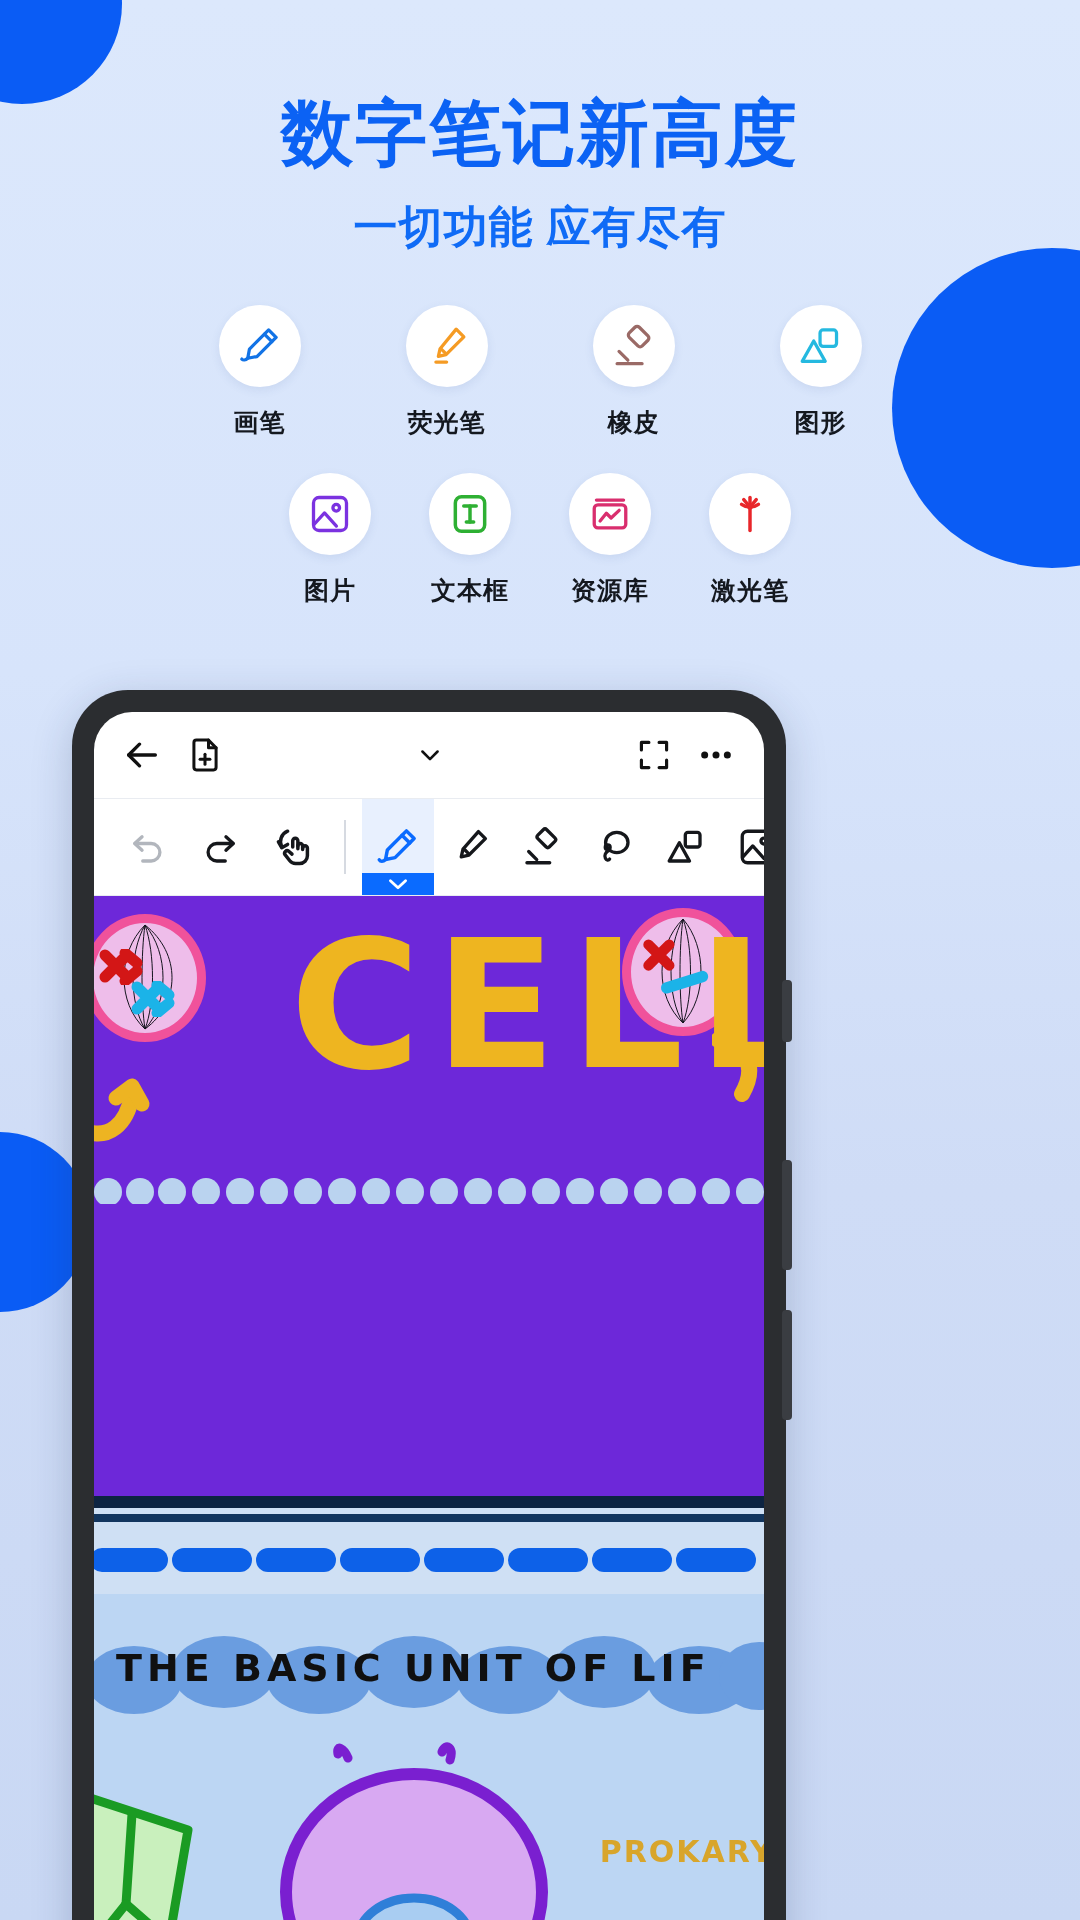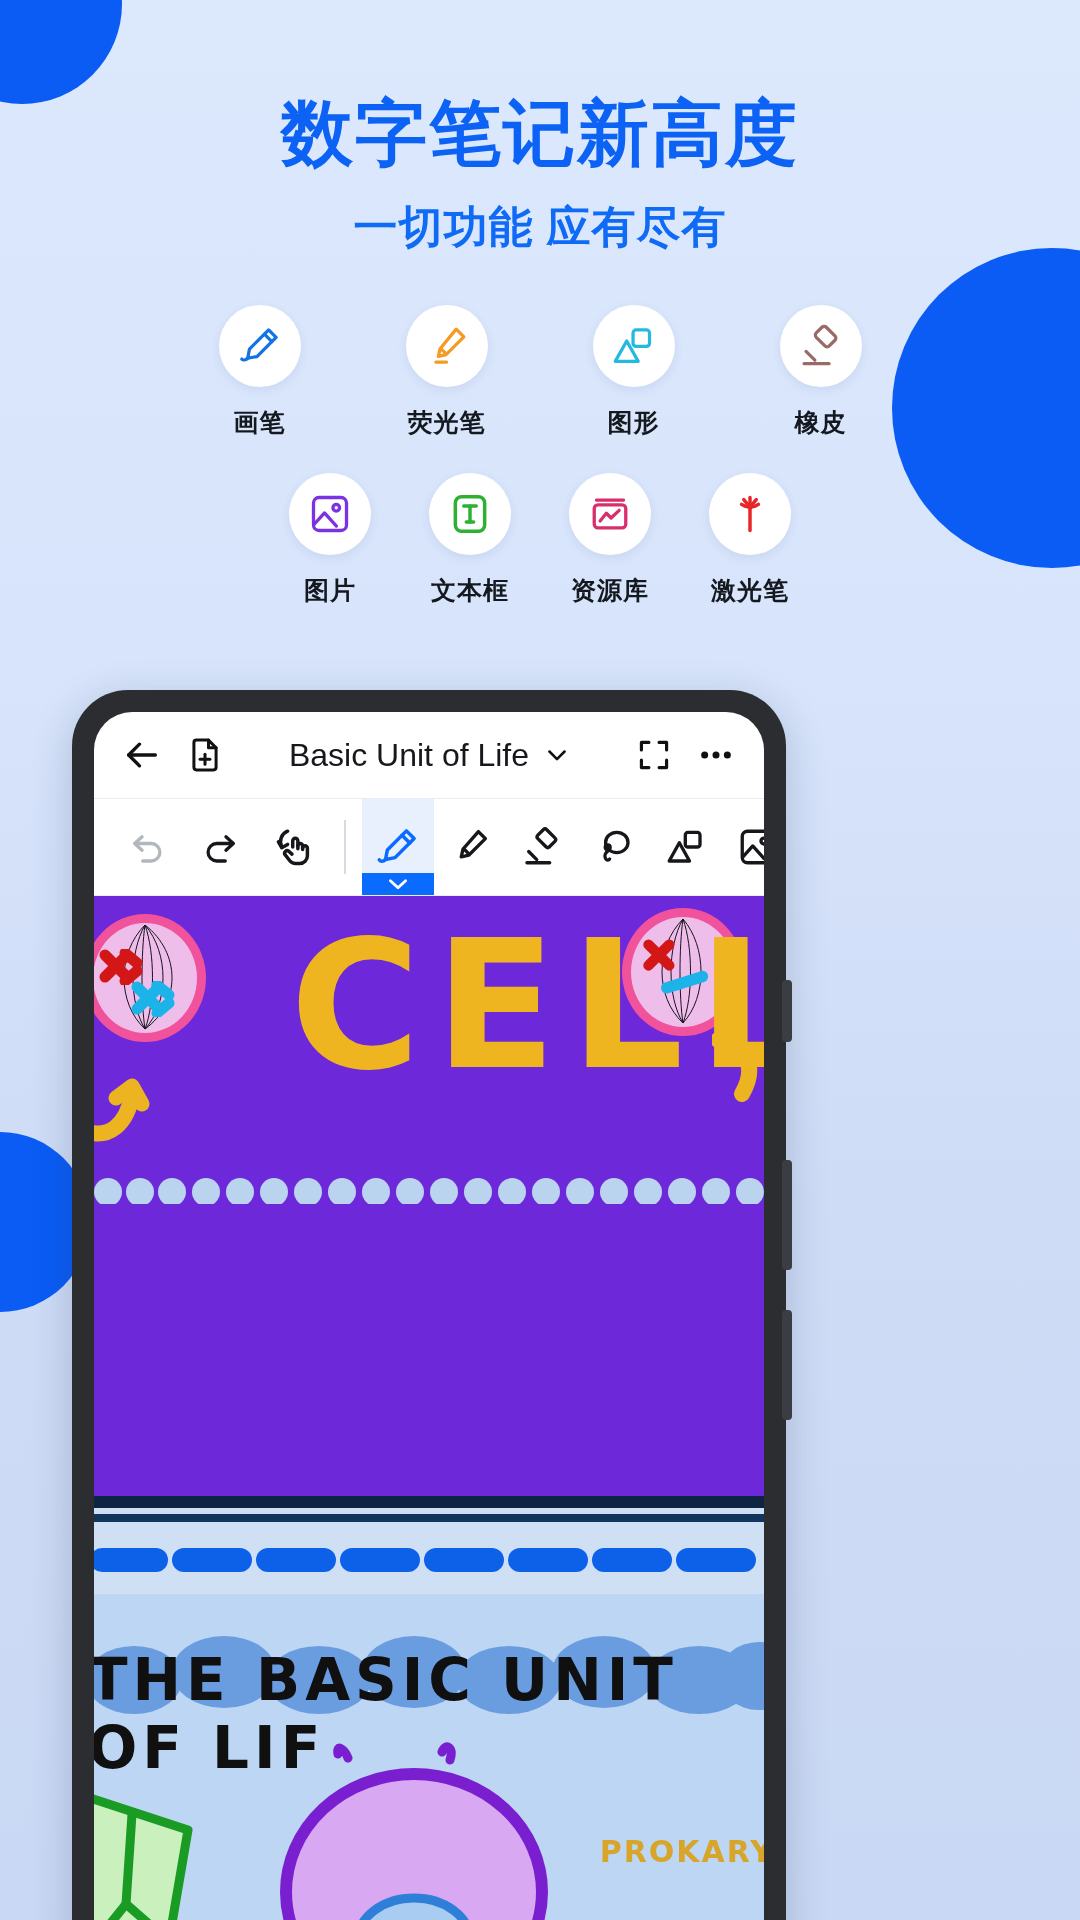--- a/index.html
+++ b/index.html
@@ -113,21 +113,21 @@
     position:absolute; left:196px; top:6px;
     font-size:178px; font-weight:bold; color:#eeb520;
     letter-spacing:14px; font-family:"DejaVu Sans",sans-serif;
   }
   .mitosis{
     position:absolute; width:122px; height:128px; border-radius:50%;
     background:#eebdea; border:9px solid #f0529b;
   }
   .hand-text{
     position:absolute; font-family:"DejaVu Sans",sans-serif; font-weight:bold;
-    color:#101010; font-size:58px; letter-spacing:5px;
+    color:#101010; font-size:38px; letter-spacing:5px;margin-left:28px;
   }
   .prokary{
     position:absolute; color:#d8a52b; font-size:30px; font-weight:bold;
     letter-spacing:2px; font-family:"DejaVu Sans",sans-serif;margin-top:40px;
   }
   svg{ display:block; }
 </style>
 </head>
 <body>
 
@@ -159,37 +159,37 @@
           <path d="M16.8 3.2l4 4-9.3 9.3-4 .9 .9-4z"></path>
           <path d="M9 13.6l1.9 1.9"></path>
           <path d="M6.2 20.4h5.6"></path>
         </svg>
       </div>
       <div class="flabel">荧光笔</div>
     </div>
 
     <div class="feature">
       <div class="fcircle">
-        <svg width="46" height="46" viewBox="0 0 24 24" fill="none" stroke="#25b9e0" stroke-width="1.7" stroke-linecap="round" stroke-linejoin="round">
-          <rect x="11.5" y="3.6" width="8.6" height="8.6" rx="1.6"></rect>
-          <path d="M8.2 9.4l6 10.6h-12z"></path>
-        </svg>
-      </div>
-      <div class="flabel">图形</div>
-    </div>
-
-    <div class="feature">
-      <div class="fcircle">
         <svg width="46" height="46" viewBox="0 0 24 24" fill="none" stroke="#9a6a66" stroke-width="1.7" stroke-linecap="round" stroke-linejoin="round">
           <rect x="9.6" y="3.4" width="9.6" height="7.4" rx="1.6" transform="rotate(45 14.4 7.1)"></rect>
           <path d="M4.2 14.8l4.6 4.6"></path>
           <path d="M3.2 21.2h13"></path>
         </svg>
       </div>
       <div class="flabel">橡皮</div>
+    </div>
+
+    <div class="feature">
+      <div class="fcircle">
+        <svg width="46" height="46" viewBox="0 0 24 24" fill="none" stroke="#25b9e0" stroke-width="1.7" stroke-linecap="round" stroke-linejoin="round">
+          <rect x="11.5" y="3.6" width="8.6" height="8.6" rx="1.6"></rect>
+          <path d="M8.2 9.4l6 10.6h-12z"></path>
+        </svg>
+      </div>
+      <div class="flabel">图形</div>
     </div>
   </div>
 
   <div class="feature-row" id="row2">
 
     <div class="feature">
       <div class="fcircle">
         <svg width="44" height="44" viewBox="0 0 24 24" fill="none" stroke="#7b32e0" stroke-width="1.8" stroke-linecap="round" stroke-linejoin="round">
           <rect x="3" y="3" width="18" height="18" rx="3"></rect>
           <circle cx="15.4" cy="8.6" r="1.8"></circle>
@@ -252,21 +252,20 @@
         <path d="M20 12H4"></path>
           <path d="M10.5 5.5L4 12l6.5 6.5"></path>
       </svg>
       <svg width="38" height="38" viewBox="0 0 24 24" fill="none" stroke="#111" stroke-width="1.9" stroke-linecap="round" stroke-linejoin="round">
         <path d="M14.2 2.6H6.6a1.6 1.6 0 0 0-1.6 1.6v15.6a1.6 1.6 0 0 0 1.6 1.6h10.8a1.6 1.6 0 0 0 1.6-1.6V7.4z"></path>
         <path d="M14.2 2.6v4.8H19"></path>
         <path d="M12 11.6v6.2"></path>
           <path d="M8.9 14.7h6.2"></path>
       </svg>
       <div id="doc-title">
-        <span>Basic Unit of Life</span>
         <svg width="28" height="28" viewBox="0 0 24 24" fill="none" stroke="#111" stroke-width="2.2" stroke-linecap="round" stroke-linejoin="round">
           <path d="M5.5 9l6.5 6.6L18.5 9"></path>
         </svg>
       </div>
       <svg width="36" height="36" viewBox="0 0 24 24" fill="none" stroke="#111" stroke-width="2.1" stroke-linecap="round" stroke-linejoin="round">
         <path d="M3.6 8.6V3.6h5"></path>
           <path d="M15.4 3.6h5v5"></path>
         <path d="M20.4 15.4v5h-5"></path>
           <path d="M8.6 20.4h-5v-5"></path>
       </svg>

